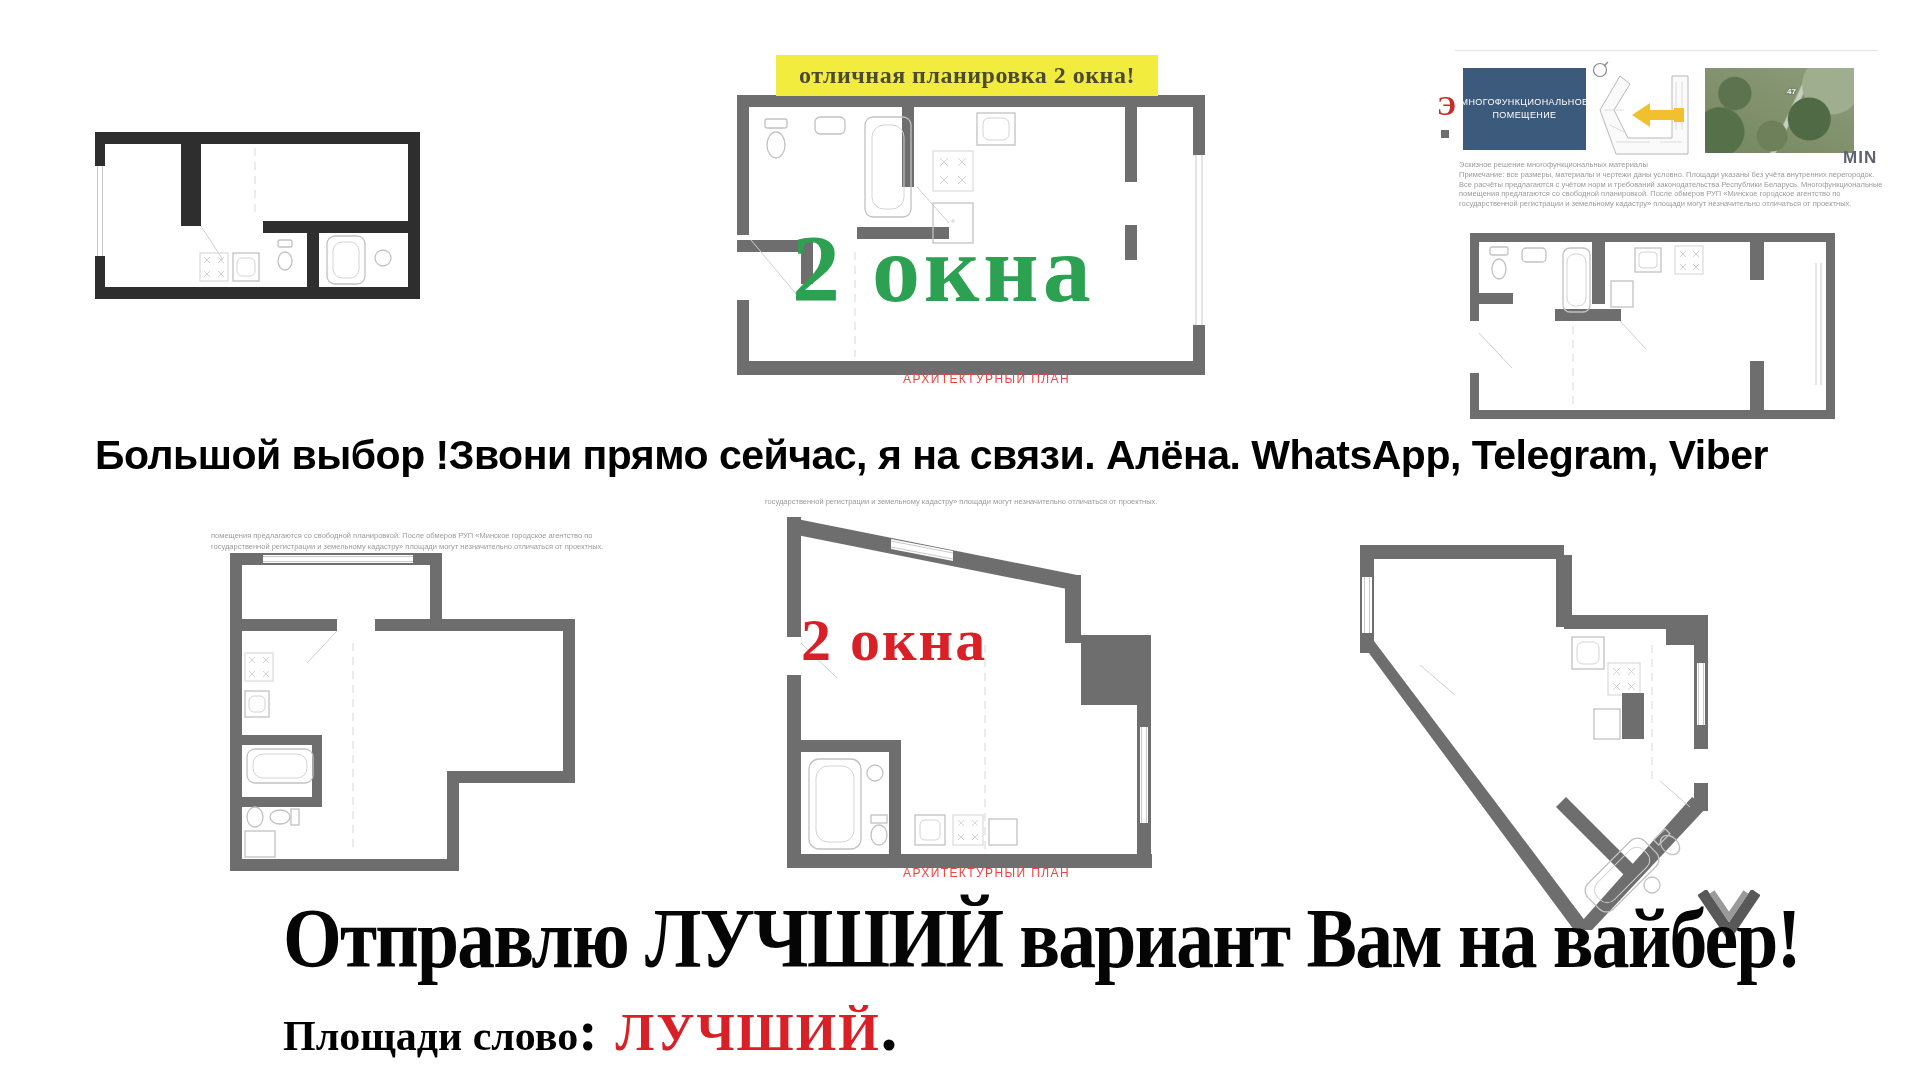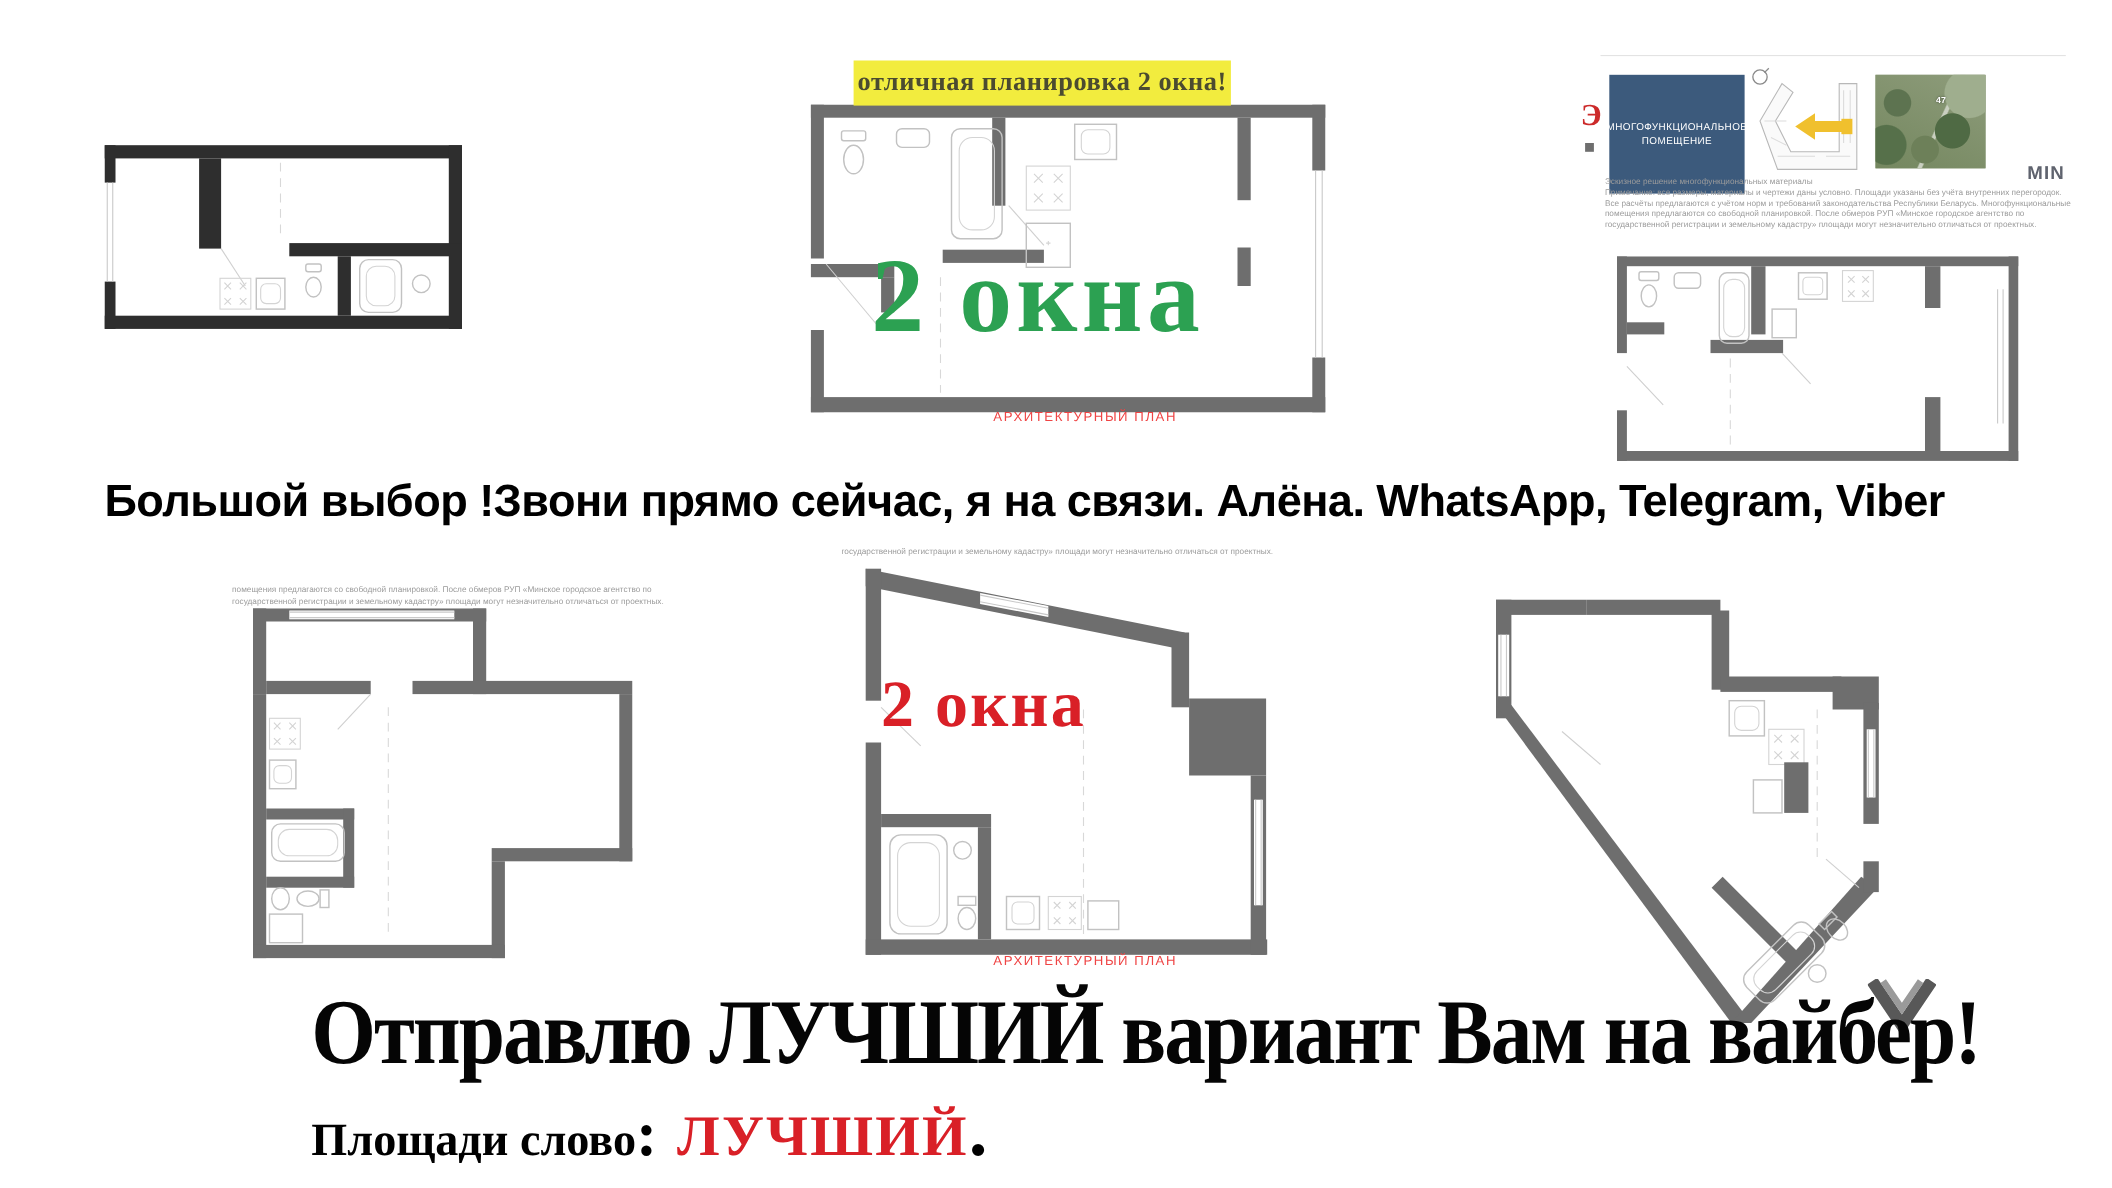--- a/index.html
+++ b/index.html
@@ -11,21 +11,21 @@
   
   .wall{fill:#6e6e6e;}
   .walld{fill:#2e2e2e;}
   .fx{fill:none;stroke:#c2c2c2;stroke-width:1.3;}
   .fx2{fill:none;stroke:#d4d4d4;stroke-width:1;}
   .win{stroke:#c9c9c9;stroke-width:1;}
   .dash{stroke:#d8d8d8;stroke-width:1;stroke-dasharray:8 6;fill:none;}
   .door{stroke:#cfcfcf;stroke-width:1;fill:none;}
 
   .banner{
-    left:776px;top:55px;width:343px;height:41px;background:#f2ec3e;
+    left:776px;top:55px;width:382px;height:41px;background:#f2ec3e;
     display:flex;align-items:center;justify-content:center;
     font-family:"Liberation Serif",serif;font-weight:bold;font-size:24px;
     color:#4b4b30;letter-spacing:.5px;z-index:5;
   }
   .overlay-green{
     left:55px;top:126px;font-family:"Liberation Serif",serif;font-weight:bold;
     font-size:96px;line-height:1;color:#2ca152;letter-spacing:4px;white-space:nowrap;z-index:4;
   }
   .overlay-red{
     left:26px;top:95px;font-family:"Liberation Serif",serif;font-weight:bold;
@@ -41,26 +41,26 @@
     left:95px;top:433px;font-weight:bold;font-size:41px;line-height:1.1;
     color:#000000;white-space:nowrap;letter-spacing:-.5px;
   }
   
   .card{left:1437px;top:45px;width:443px;height:190px;}
   .card-topline{left:18px;top:5px;width:423px;height:1px;background:#e3e3e3;}
   .card-logo{left:0;top:47px;font-family:"Liberation Serif",serif;font-weight:bold;
     font-size:28px;color:#cc2a2a;line-height:1;}
   .card-logosq{left:4px;top:85px;width:8px;height:8px;background:#6e6e6e;}
   .navybox{
-    left:26px;top:23px;width:123px;height:108px;background:#3c5a7c;
+    left:26px;top:23px;width:123px;height:82px;background:#3c5a7c;
     display:flex;flex-direction:column;align-items:center;justify-content:center;
     color:#ffffff;font-size:9px;letter-spacing:.4px;text-align:center;line-height:1.5;
   }
   .photo{
-    left:268px;top:23px;width:100px;height:85px;
+    left:268px;top:23px;width:149px;height:85px;
     background-color:#8a9a77;
     background-image:
       radial-gradient(circle at 20% 30%, #5d7350 0 12%, transparent 13%),
       radial-gradient(circle at 70% 60%, #4f6a44 0 18%, transparent 19%),
       radial-gradient(circle at 45% 80%, #6d8059 0 14%, transparent 15%),
       radial-gradient(circle at 85% 20%, #9fae8e 0 20%, transparent 21%),
       radial-gradient(circle at 10% 75%, #56704a 0 16%, transparent 17%),
       linear-gradient(115deg, transparent 55%, #c9cfc0 56% 58%, transparent 59%),
       linear-gradient(25deg, #74875f, #8e9c7b);
   }

